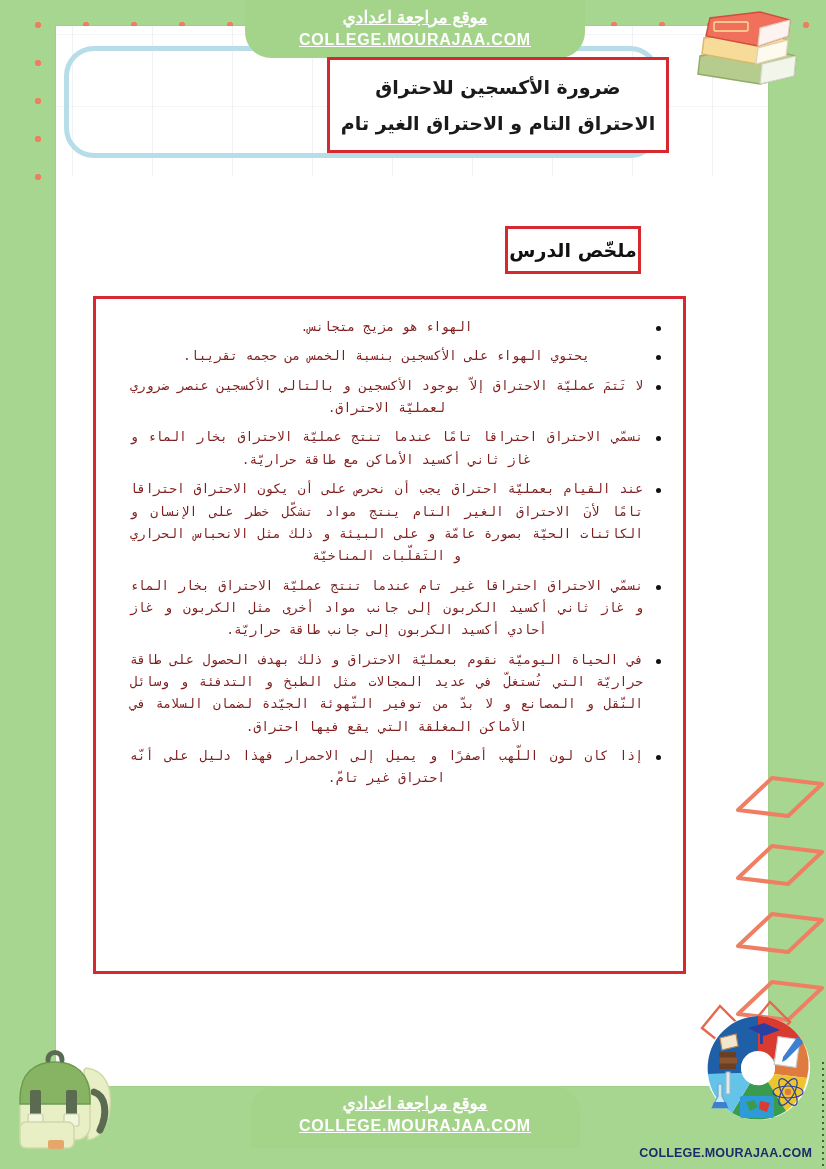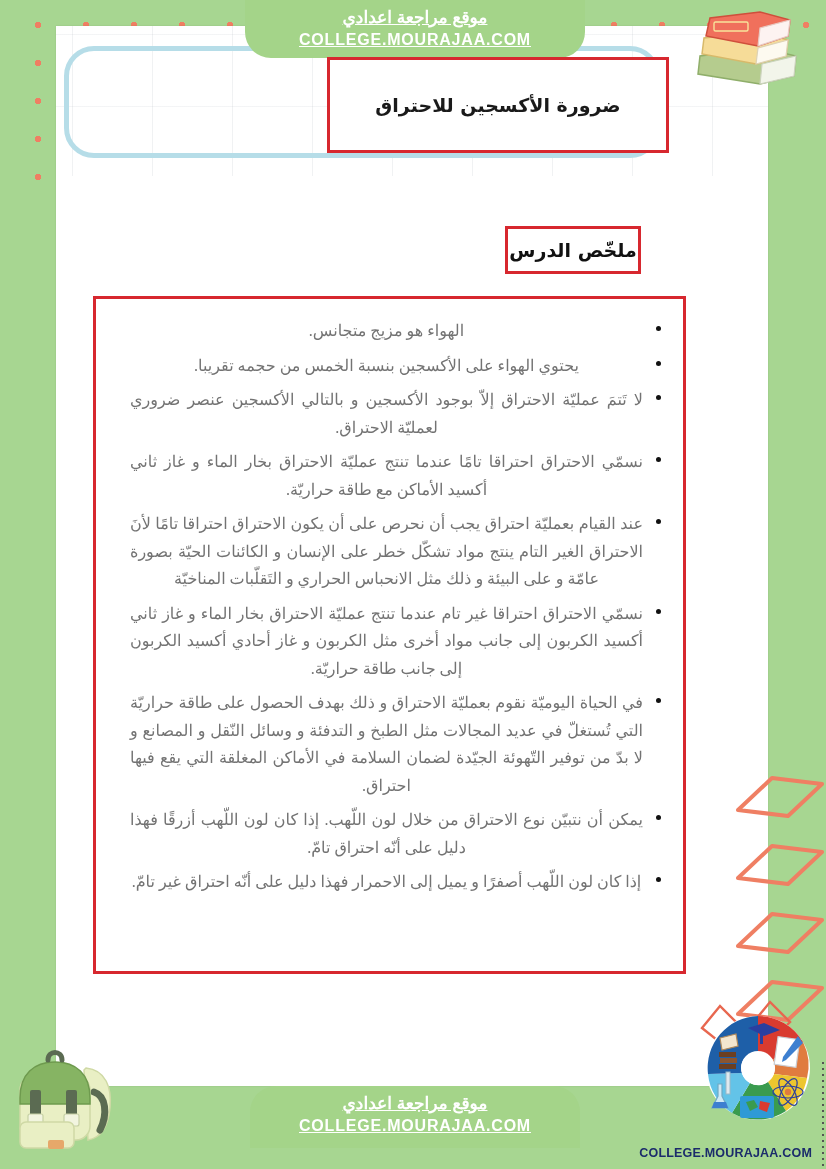--- a/index.html
+++ b/index.html
@@ -181,23 +181,23 @@
     box-sizing: border-box;
     direction: rtl;
   }
   ul.bullets {
     list-style: none;
     margin: 0;
     padding: 18px 18px 0 34px;
   }
   ul.bullets li {
     position: relative;
-    font-family: Liberation Serif, serif;
-    font-size: 16px;
-    color: #737373;
+    font-family: Liberation Mono, monospace;
+    font-size: 13px;
+    color: #7f1d1d;
     line-height: 1.72;
     text-align: justify;
     text-align-last: center;
     padding-right: 22px;
     margin-bottom: 7px;
   }
   ul.bullets li::before {
     content: "";
     position: absolute;
     right: 4px;
@@ -294,36 +294,36 @@
       <path d="M24 50 L26 34 L80 28 L110 36 L108 52 L78 60 Z" fill="#f6dc98" stroke="#d7b96a" stroke-width="1.5"></path>
       <path d="M78 60 L80 44 L110 36 L108 52 Z" fill="#fdfaf0" stroke="#ddd2b4" stroke-width="1.2"></path>
       <path d="M28 32 L32 14 L82 8 L112 16 L110 32 L80 42 Z" fill="#f0705c" stroke="#cf4f3c" stroke-width="1.5"></path>
       <path d="M80 42 L82 24 L112 16 L110 32 Z" fill="#fdf3f1" stroke="#e8c9c2" stroke-width="1.2"></path>
       <rect x="36" y="18" width="34" height="9" rx="1.5" fill="none" stroke="#f7e39a" stroke-width="1.4"></rect>
     </g>
   </svg>
 
   <div class="title-box">
     <div class="title-line">ضرورة الأكسجين للاحتراق</div>
+    <div class="title-line">الاحتراق التام و الاحتراق الغير تام</div>
   </div>
 
   <div class="summary-label">
     <span>ملخّص الدرس</span>
   </div>
 
   <div class="content-box">
     <ul class="bullets">
       <li>الهواء هو مزيج متجانس.</li>
       <li>يحتوي الهواء على الأكسجين بنسبة الخمس من حجمه تقريبا.</li>
       <li>لا تَتمَ عمليّة الاحتراق إلاّ بوجود الأكسجين و بالتالي الأكسجين عنصر ضروري لعمليّة الاحتراق.</li>
       <li>نسمّي الاحتراق احتراقا تامًا عندما تنتج عمليّة الاحتراق بخار الماء و غاز ثاني أكسيد الأماكن مع طاقة حراريّة.</li>
       <li>عند القيام بعمليّة احتراق يجب أن نحرص على أن يكون الاحتراق احتراقا تامًا لأنَ الاحتراق الغير التام ينتج مواد تشكّل خطر على الإنسان و الكائنات الحيّة بصورة عامّة و على البيئة و ذلك مثل الانحباس الحراري و التَقلّبات المناخيّة</li>
       <li>نسمّي الاحتراق احتراقا غير تام عندما تنتج عمليّة الاحتراق بخار الماء و غاز ثاني أكسيد الكربون إلى جانب مواد أخرى مثل الكربون و غاز أحادي أكسيد الكربون إلى جانب طاقة حراريّة.</li>
       <li>في الحياة اليوميّة نقوم بعمليّة الاحتراق و ذلك بهدف الحصول على طاقة حراريّة التي تُستغلّ في عديد المجالات مثل الطبخ و التدفئة و وسائل النّقل و المصانع و لا بدّ من توفير التّهوئة الجيّدة لضمان السلامة في الأماكن المغلقة التي يقع فيها احتراق.</li>
-      <li>يمكن أن نتبيّن نوع الاحتراق من خلال لون اللّهب. إذا كان لون اللّهب أزرقًا فهذا دليل على أنّه احتراق تامّ.</li>
       <li>إذا كان لون اللّهب أصفرًا و يميل إلى الاحمرار فهذا دليل على أنّه احتراق غير تامّ.</li>
     </ul>
   </div>
 
   <svg class="backpack" viewBox="0 0 112 120">
     <g>
       <path d="M72 38 C92 40 98 58 96 78 C94 98 86 108 74 110 L70 40 Z" fill="#e9efc4" stroke="#cfd9a5" stroke-width="1.5"></path>
       <path d="M80 62 C92 66 94 84 86 100" fill="none" stroke="#5b6b52" stroke-width="7" stroke-linecap="round"></path>
       <rect x="6" y="46" width="70" height="64" rx="14" fill="#e9efc4" stroke="#cfd9a5" stroke-width="1.5"></rect>
       <path d="M6 68 C6 44 20 32 41 32 C62 32 76 44 76 68 L76 74 L6 74 Z" fill="#86b463" stroke="#6e9a4e" stroke-width="1.5"></path>

